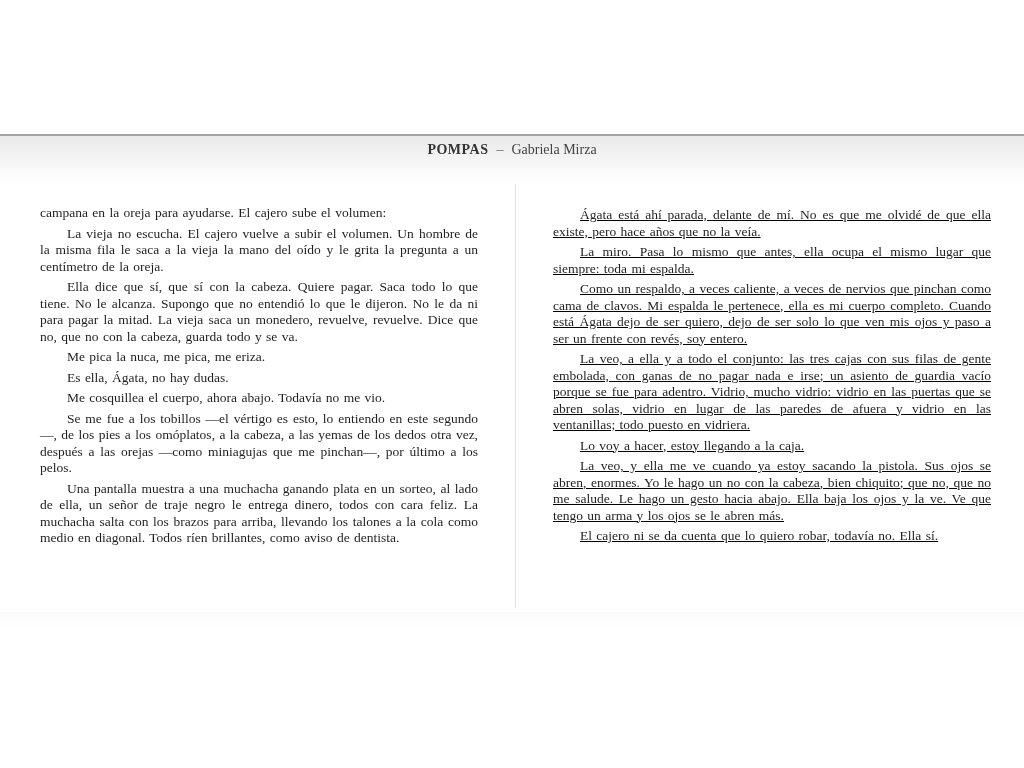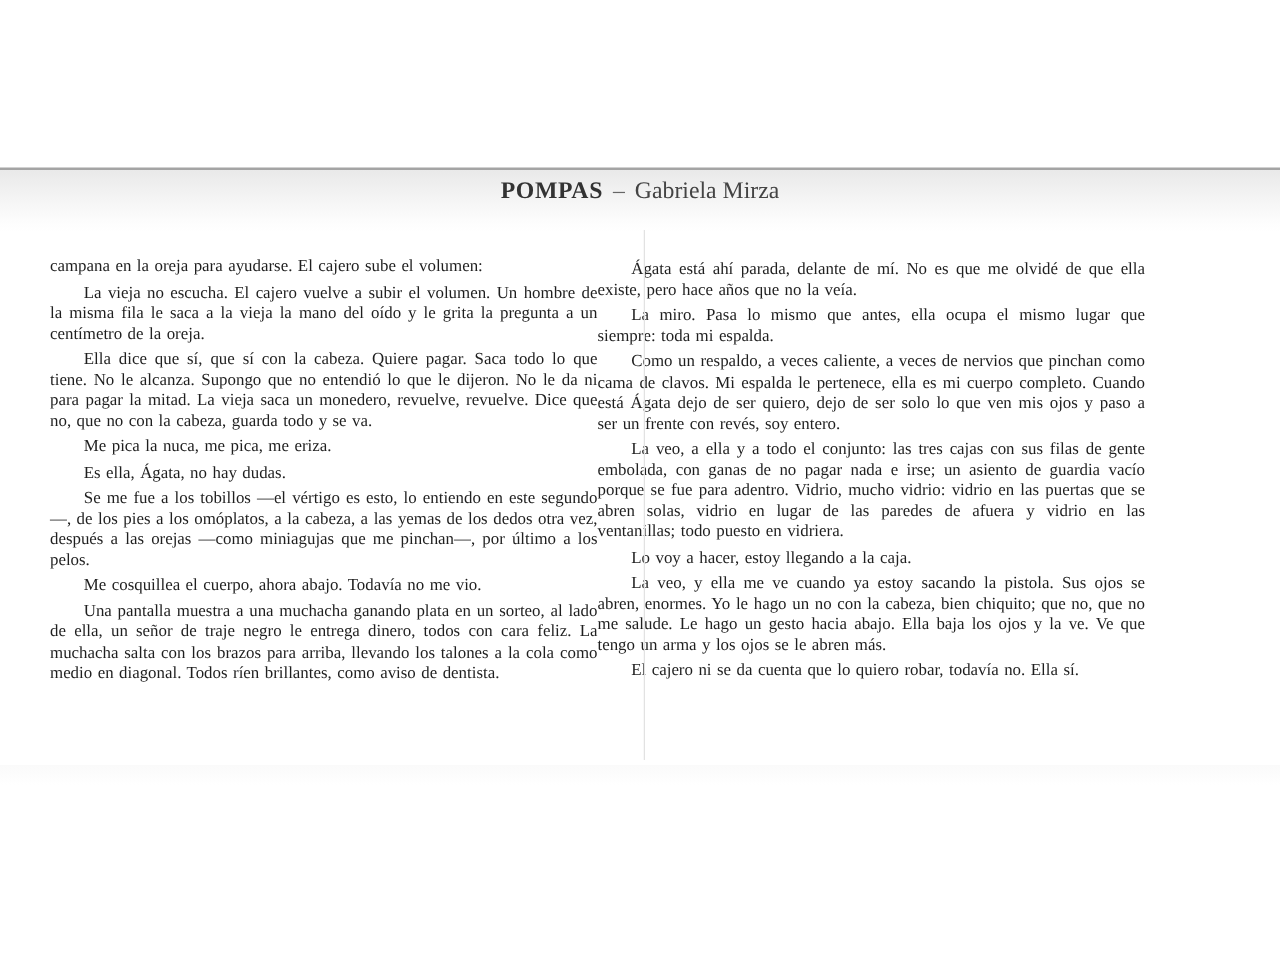--- a/index.html
+++ b/index.html
@@ -22,21 +22,21 @@
     left: 0;
     width: 100%;
     height: 52px;
     border-top: 2px solid #a4a4a4;
     background: linear-gradient(180deg, #e9e9e9 0%, #f4f4f4 45%, #fdfdfd 85%, #ffffff 100%);
     text-align: center;
     box-sizing: border-box;
   }
   .header-inner {
     padding-top: 6px;
-    font-size: 19px;
+    font-size: 14px;
     white-space: nowrap;
   }
   .book-title {
     font-weight: bold;
     color: #333333;
     letter-spacing: 0.5px;
   }
   .header-sep {
     color: #666666;
     margin: 0 8px;
@@ -51,20 +51,22 @@
     top: 205px;
     left: 40px;
     width: 951px;
     display: flex;
     align-items: center;
   }
   .page-column {
     width: 438px;
   }
   .page-column.right {
+    margin-left: 75px;
+    text-decoration: underline;
   }
   .column-divider {
     position: absolute;
     left: 515px;
     top: 184px;
     width: 1px;
     height: 424px;
     background: #e2e2e2;
   }
 
@@ -110,23 +112,23 @@
 
       <p class="indent">La vieja no escucha. El cajero vuelve a subir el volumen. Un hombre de la misma fila le saca a la vieja la mano del oído y le grita la pregunta a un centímetro de la oreja.</p>
 
       <p class="indent">Ella dice que sí, que sí con la cabeza. Quiere pagar. Saca todo lo que tiene. No le alcanza. Supongo que no entendió lo que le dijeron. No le da ni para pagar la mitad. La vieja saca un monedero, revuelve, revuelve. Dice que no, que no con la cabeza, guarda todo y se va.</p>
 
 
       <p class="indent">Me pica la nuca, me pica, me eriza.</p>
 
       <p class="indent">Es ella, Ágata, no hay dudas.</p>
 
+      <p class="indent">Me cosquillea el cuerpo, ahora abajo. Todavía no me vio.</p>
+
       <p class="indent">Se me fue a los tobillos —el vértigo es esto, lo entiendo en este segundo—, de los pies a los omóplatos, a la cabeza, a las yemas de los dedos otra vez, después a las orejas —como miniagujas que me pinchan—, por último a los pelos.</p>
-
-      <p class="indent">Me cosquillea el cuerpo, ahora abajo. Todavía no me vio.</p>
 
       <p class="indent">Una pantalla muestra a una muchacha ganando plata en un sorteo, al lado de ella, un señor de traje negro le entrega dinero, todos con cara feliz. La muchacha salta con los brazos para arriba, llevando los talones a la cola como medio en diagonal. Todos ríen brillantes, como aviso de dentista.</p>
     </section>
   <section class="page-column right">
 
       <p class="indent">Ágata está ahí parada, delante de mí. No es que me olvidé de que ella existe, pero hace años que no la veía.</p>
 
       <p class="indent">La miro. Pasa lo mismo que antes, ella ocupa el mismo lugar que siempre: toda mi espalda.</p>
 
       <p class="indent">Como un respaldo, a veces caliente, a veces de nervios que pinchan como cama de clavos. Mi espalda le pertenece, ella es mi cuerpo completo. Cuando está Ágata dejo de ser quiero, dejo de ser solo lo que ven mis ojos y paso a ser un frente con revés, soy entero.</p>

